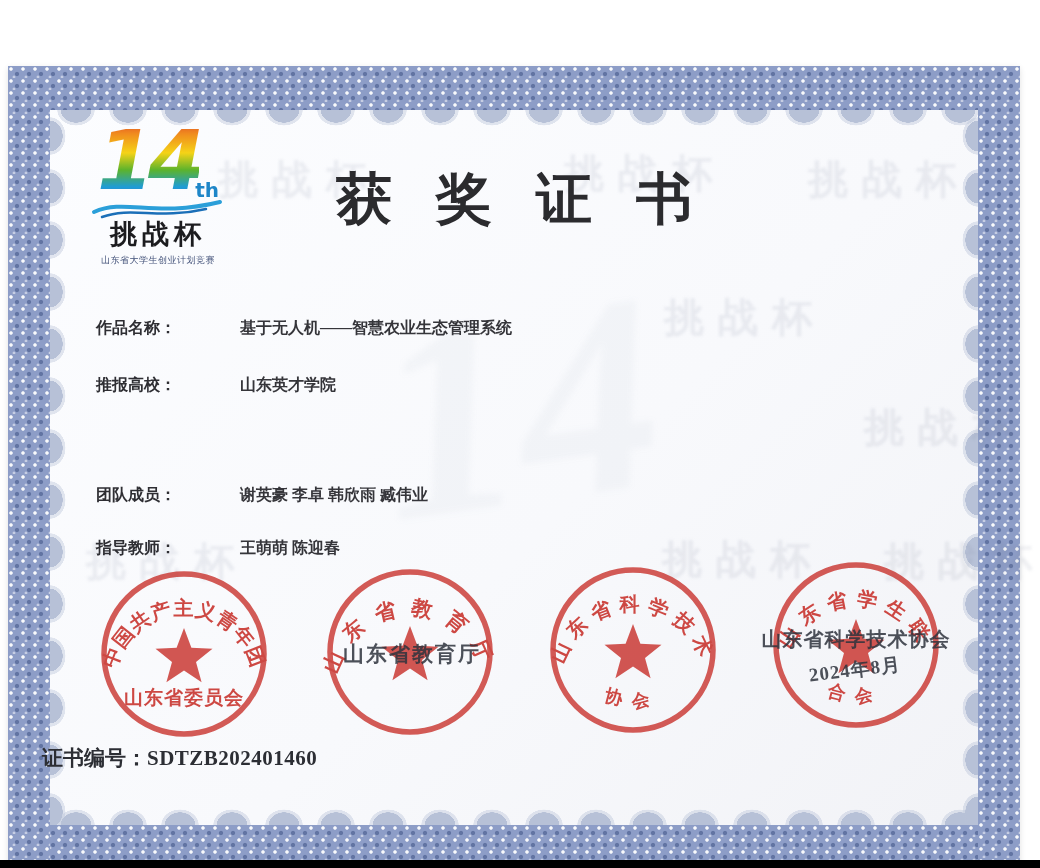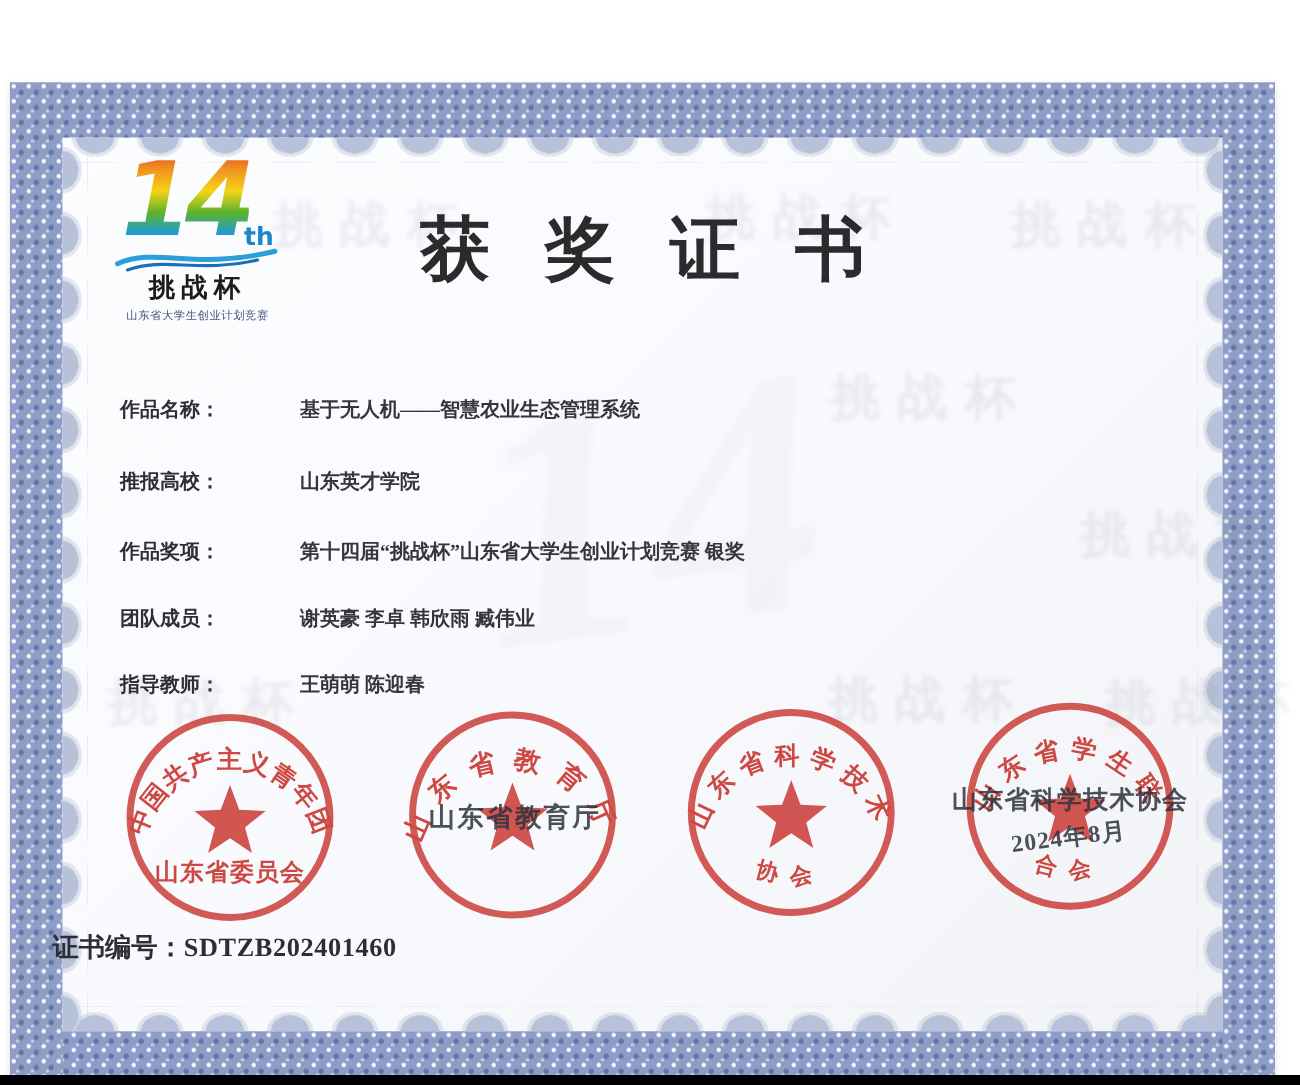--- a/index.html
+++ b/index.html
@@ -53,21 +53,21 @@
   
   .logo { position:absolute; left:60px; top:56px; width:180px; text-align:center; }
   .logo-numwrap { position:relative; height:92px; }
   .logo-num { font-family:"DejaVu Sans", sans-serif; font-style:italic; font-weight:900;
     font-size:82px; line-height:.95; letter-spacing:-6px;
     background:linear-gradient(180deg,#d8232a 0%,#f08c1e 22%,#f5d317 42%,#5cb32c 60%,#1e9cd7 78%,#7a51a1 100%);
     -webkit-background-clip:text; background-clip:text; color:transparent; }
   .logo-th { font-family:"DejaVu Sans", sans-serif; font-weight:bold; font-size:20px;
     color:#1e86c8; vertical-align:-8px; margin-left:-4px; }
   .logo-wave { display:block; margin:-6px auto 0; }
-  .logo-name { font-size:21px; font-weight:bold; letter-spacing:5px; color:#1c1c1f; margin-top:2px; }
+  .logo-name { font-size:27px; font-weight:bold; letter-spacing:5px; color:#1c1c1f; margin-top:2px; }
   .logo-sub { font-size:9px; color:#44537a; letter-spacing:.5px; margin-top:2px; }
 
   
   .title { position:absolute; left:0; right:0; top:96px; text-align:center;
     font-size:56px; font-weight:bold; color:#2b2b2e;
     letter-spacing:44px; text-indent:44px; white-space:nowrap; }
 
   
   .row { position:absolute; left:88px; white-space:nowrap;
     font-size:16px; font-weight:bold; color:#333338;margin-top:28px; }
@@ -137,23 +137,20 @@
     </div>
 
     <div class="title">获奖证书</div>
 
     <div class="row row-0">
       <span class="f-label">作品名称：</span><span class="f-value">基于无人机——智慧农业生态管理系统</span>
     </div>
     <div class="row row-1">
       <span class="f-label">推报高校：</span><span class="f-value">山东英才学院</span>
     </div>
-    <div class="row row-2">
-      <span class="f-label">作品奖项：</span><span class="f-value">第十四届“挑战杯”山东省大学生创业计划竞赛 银奖</span>
-    </div>
     <div class="row row-3">
       <span class="f-label">团队成员：</span><span class="f-value">谢英豪 李卓 韩欣雨 臧伟业</span>
     </div>
     <div class="row row-4">
       <span class="f-label">指导教师：</span><span class="f-value">王萌萌 陈迎春</span>
     </div>
 
     <svg class="seal seal-1" width="176" height="176" viewBox="0 0 176 176">
       <defs>
           <path id="arc1t" d="M 20,102 A 70,70 0 0 1 156,102" fill="none"></path>

